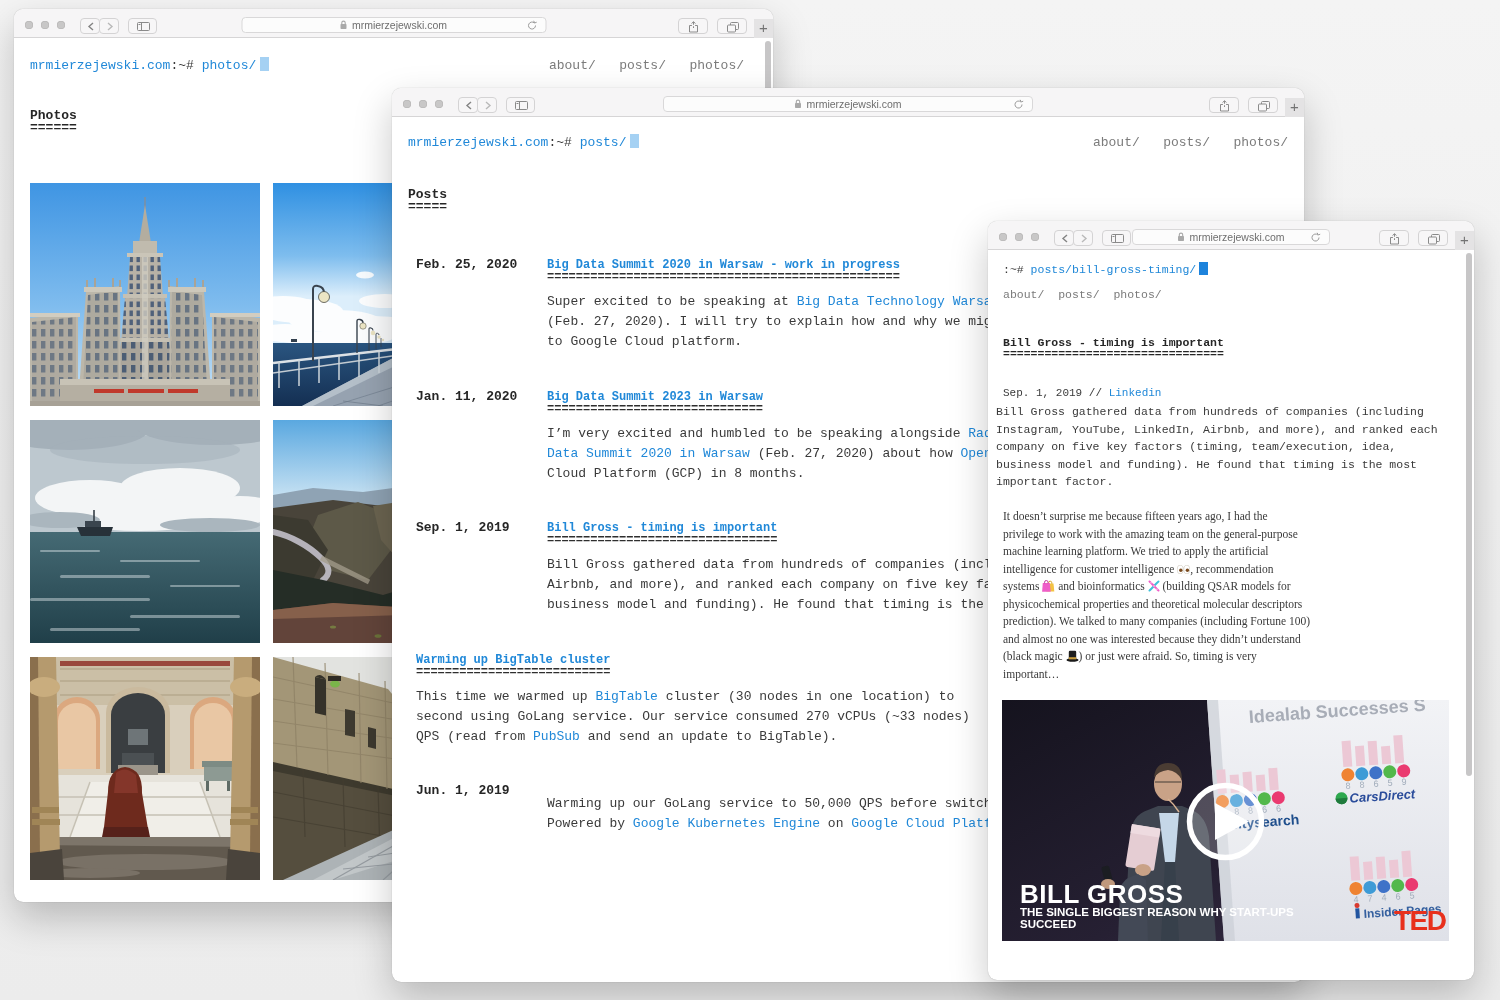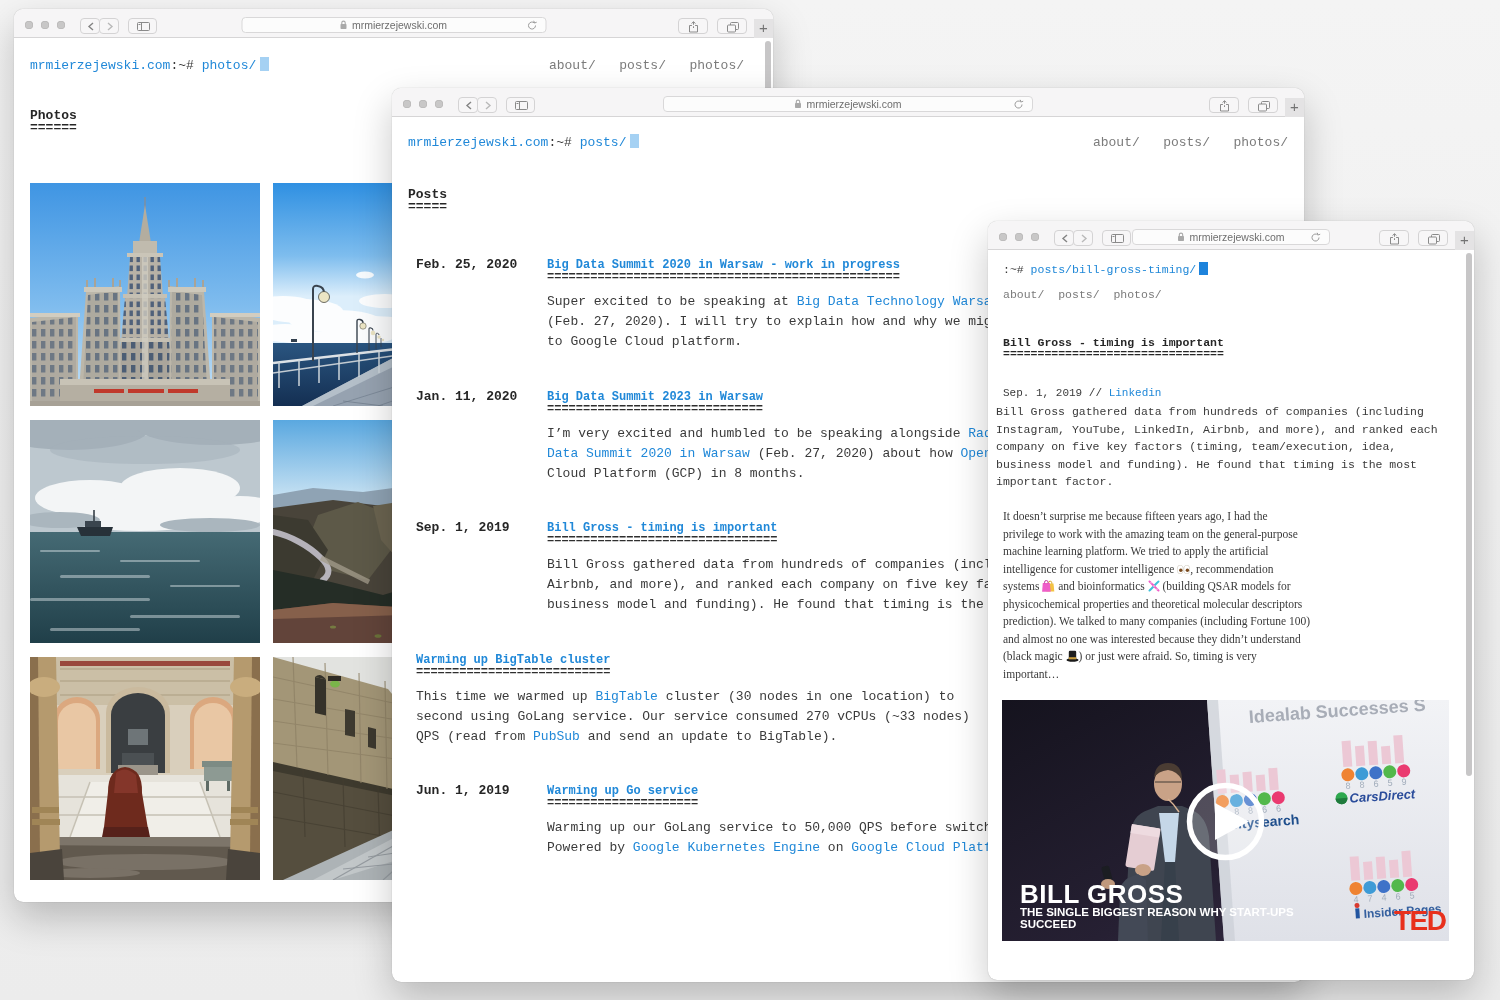--- a/index.html
+++ b/index.html
@@ -464,21 +464,20 @@
       <div class="pc">
           <h3><span class="bluet">Warming up BigTable cluster</span><br>===========================</h3>
       <p>This time we warmed up <span class="blue">BigTable</span> cluster (30 nodes in one location) to
 second using GoLang service. Our service consumed 270 vCPUs (~33 nodes)
 QPS (read from <span class="blue">PubSub</span> and send an update to BigTable).</p>
         </div>
     </div>
     <div class="post abs" style="top:697px">
       <div class="pd">Jun. 1, 2019</div>
       <div class="pc">
-          <h3><span class="bluet">Warming up Go service</span><br>=====================</h3>
       <p>Warming up our GoLang service to 50,000 QPS before switching production
 Powered by <span class="blue">Google Kubernetes Engine</span> on <span class="blue">Google Cloud Platform</span>.</p>
         </div>
     </div>
   </div>
 </div>
 
 <div class="win" id="w3" style="left:988px; top:221px; width:486px; height:759px; font-size:11.5px;">
   <div class="tb" id="tb3">
     <span class="dot" style="left:11px"></span>

